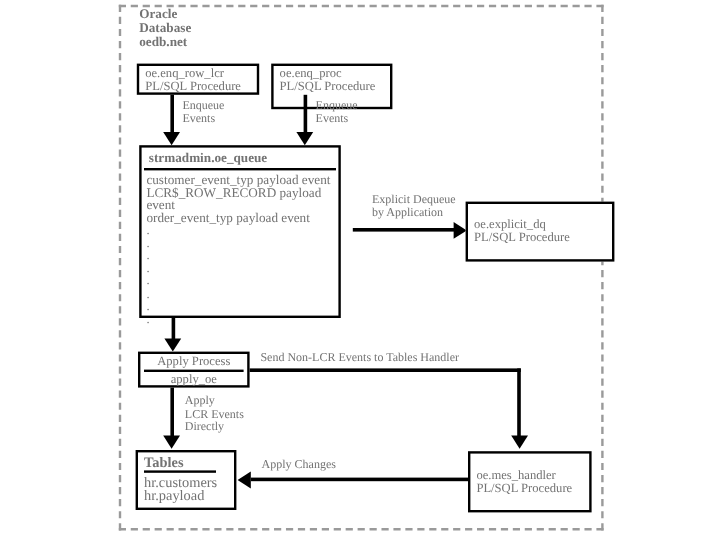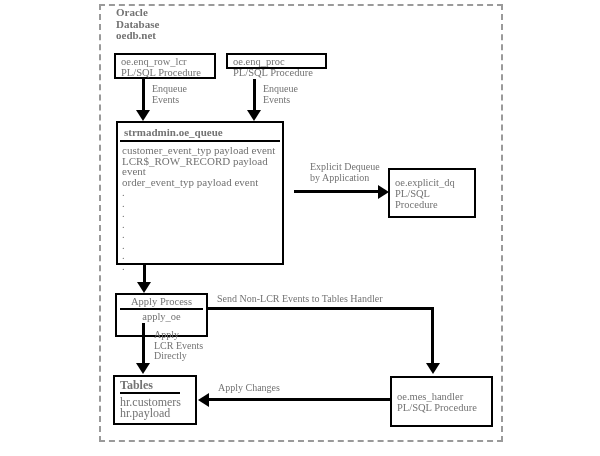--- a/index.html
+++ b/index.html
@@ -29,34 +29,34 @@
   .box { border: 2px solid #000; background: #fff; }
 
   .proc-box {
     font-size: 10.5px; line-height: 11px;
     padding: 1px 0 0 5px;
   }
   .proc-box.center-v {
     display: flex; flex-direction: column; justify-content: center; padding-top: 0;
   }
   .box-enq-row-lcr { left: 114px; top: 53px; width: 102px; height: 26px; }
-  .box-enq-proc   { left: 226px; top: 53px; width: 101px; height: 16px; }
-  .box-explicit-dq { left: 388px; top: 168px; width: 88px; height: 50px; }
+  .box-enq-proc   { left: 226px; top: 53px; width: 101px; height: 38px; }
+  .box-explicit-dq { left: 388px; top: 168px; width: 124px; height: 50px; }
   .box-mes-handler { left: 390px; top: 376px; width: 103px; height: 51px; }
 
   .queue-box { left: 116px; top: 121px; width: 168px; height: 144px; }
   .queue-header {
     font-size: 11px; font-weight: bold; line-height: 13px;
     padding: 3px 0 1px 4px; margin: 0 2px;
     border-bottom: 2px solid #000;
   }
   .queue-items { font-size: 11px; line-height: 10.5px; padding: 3px 0 0 4px; }
   .queue-dots  { font-size: 10.5px; line-height: 10.5px; padding: 1px 0 0 4px; }
 
-  .apply-box { left: 115px; top: 293px; width: 93px; height: 44px; text-align: center; font-size: 10.5px; }
+  .apply-box { left: 115px; top: 293px; width: 93px; height: 30px; text-align: center; font-size: 10.5px; }
   .apply-header { line-height: 12px; padding-top: 1px; border-bottom: 2px solid #000; margin: 0 3px; }
   .apply-name { line-height: 12px; padding-top: 1px; }
 
   .tables-box { left: 113px; top: 375px; width: 84px; height: 50px; font-size: 12px; }
   .tables-header {
     font-weight: bold; line-height: 12px;
     margin: 2px 0 0 5px; width: 60px;
     border-bottom: 2px solid #000; padding-bottom: 1px;
   }
   .tables-items { line-height: 11px; padding: 3px 0 0 5px; }

